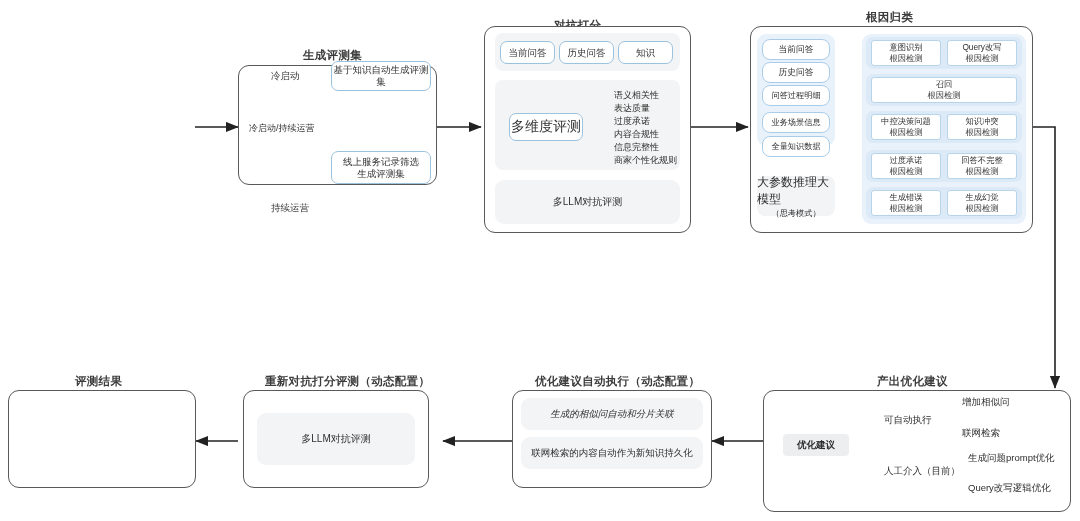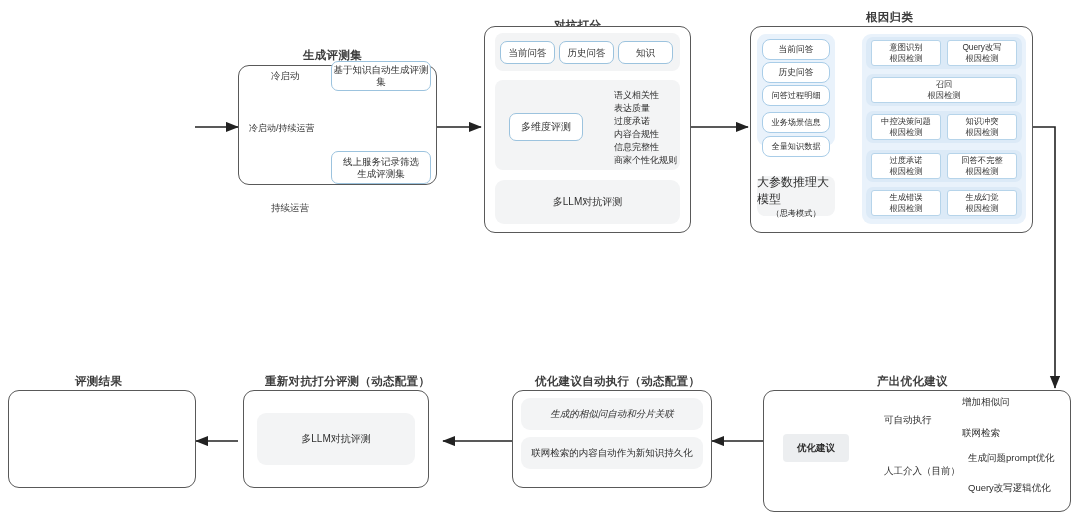--- a/index.html
+++ b/index.html
@@ -178,21 +178,21 @@
 
   <div class="sec-title" style="left:554px; top:10px;margin-top:8px;">对抗打分</div>
   <div class="stage" style="left:484px; top:26px; width:207px; height:207px;"></div>
 
   <div class="soft" style="left:495px; top:33px; width:185px; height:38px;"></div>
   <div class="bluebox" style="left:500px; top:41px; width:55px; height:23px;">当前问答</div>
   <div class="bluebox" style="left:559px; top:41px; width:55px; height:23px;">历史问答</div>
   <div class="bluebox" style="left:618px; top:41px; width:55px; height:23px;">知识</div>
 
   <div class="soft" style="left:495px; top:80px; width:185px; height:90px;"></div>
-  <div class="bluebox" style="left:509px; top:113px; width:74px; height:28px; font-size:10px;">多维度评测</div>
+  <div class="bluebox" style="left:509px; top:113px; width:74px; height:28px; font-size:14px;">多维度评测</div>
 
   <div class="branch-label" style="left:614px; top:89px;">语义相关性</div>
   <div class="branch-label" style="left:614px; top:102px;">表达质量</div>
   <div class="branch-label" style="left:614px; top:115px;">过度承诺</div>
   <div class="branch-label" style="left:614px; top:128px;">内容合规性</div>
   <div class="branch-label" style="left:614px; top:141px;">信息完整性</div>
   <div class="branch-label" style="left:614px; top:154px;">商家个性化规则</div>
 
   <div class="softtext" style="left:495px; top:180px; width:185px; height:44px;">多LLM对抗评测</div>
 
@@ -255,21 +255,21 @@
     <span class="l2">根因检测</span>
   </div>
   <div class="rc-cell" style="left:947px; top:190px; width:70px; height:26px;">
     <span class="l1">生成幻觉</span>
     <span class="l2">根因检测</span>
   </div>
 
   <div class="sec-title" style="left:877px; top:374px;">产出优化建议</div>
   <div class="stage" style="left:763px; top:390px; width:308px; height:122px;"></div>
 
-  <div class="mm-root" style="left:783px; top:434px; width:66px; height:28px;">优化建议</div>
+  <div class="mm-root" style="left:783px; top:434px; width:66px; height:22px;">优化建议</div>
 
   <div class="mm-node" style="left:884px; top:414px;">可自动执行</div>
   <div class="mm-node" style="left:962px; top:396px;">增加相似问</div>
   <div class="mm-node" style="left:962px; top:427px;">联网检索</div>
 
   <div class="mm-node" style="left:884px; top:465px;">
     <span>人工介入（目前）</span>
   </div>
   <div class="mm-node" style="left:968px; top:452px;">生成问题prompt优化</div>
   <div class="mm-node" style="left:968px; top:482px;">Query改写逻辑优化</div>

